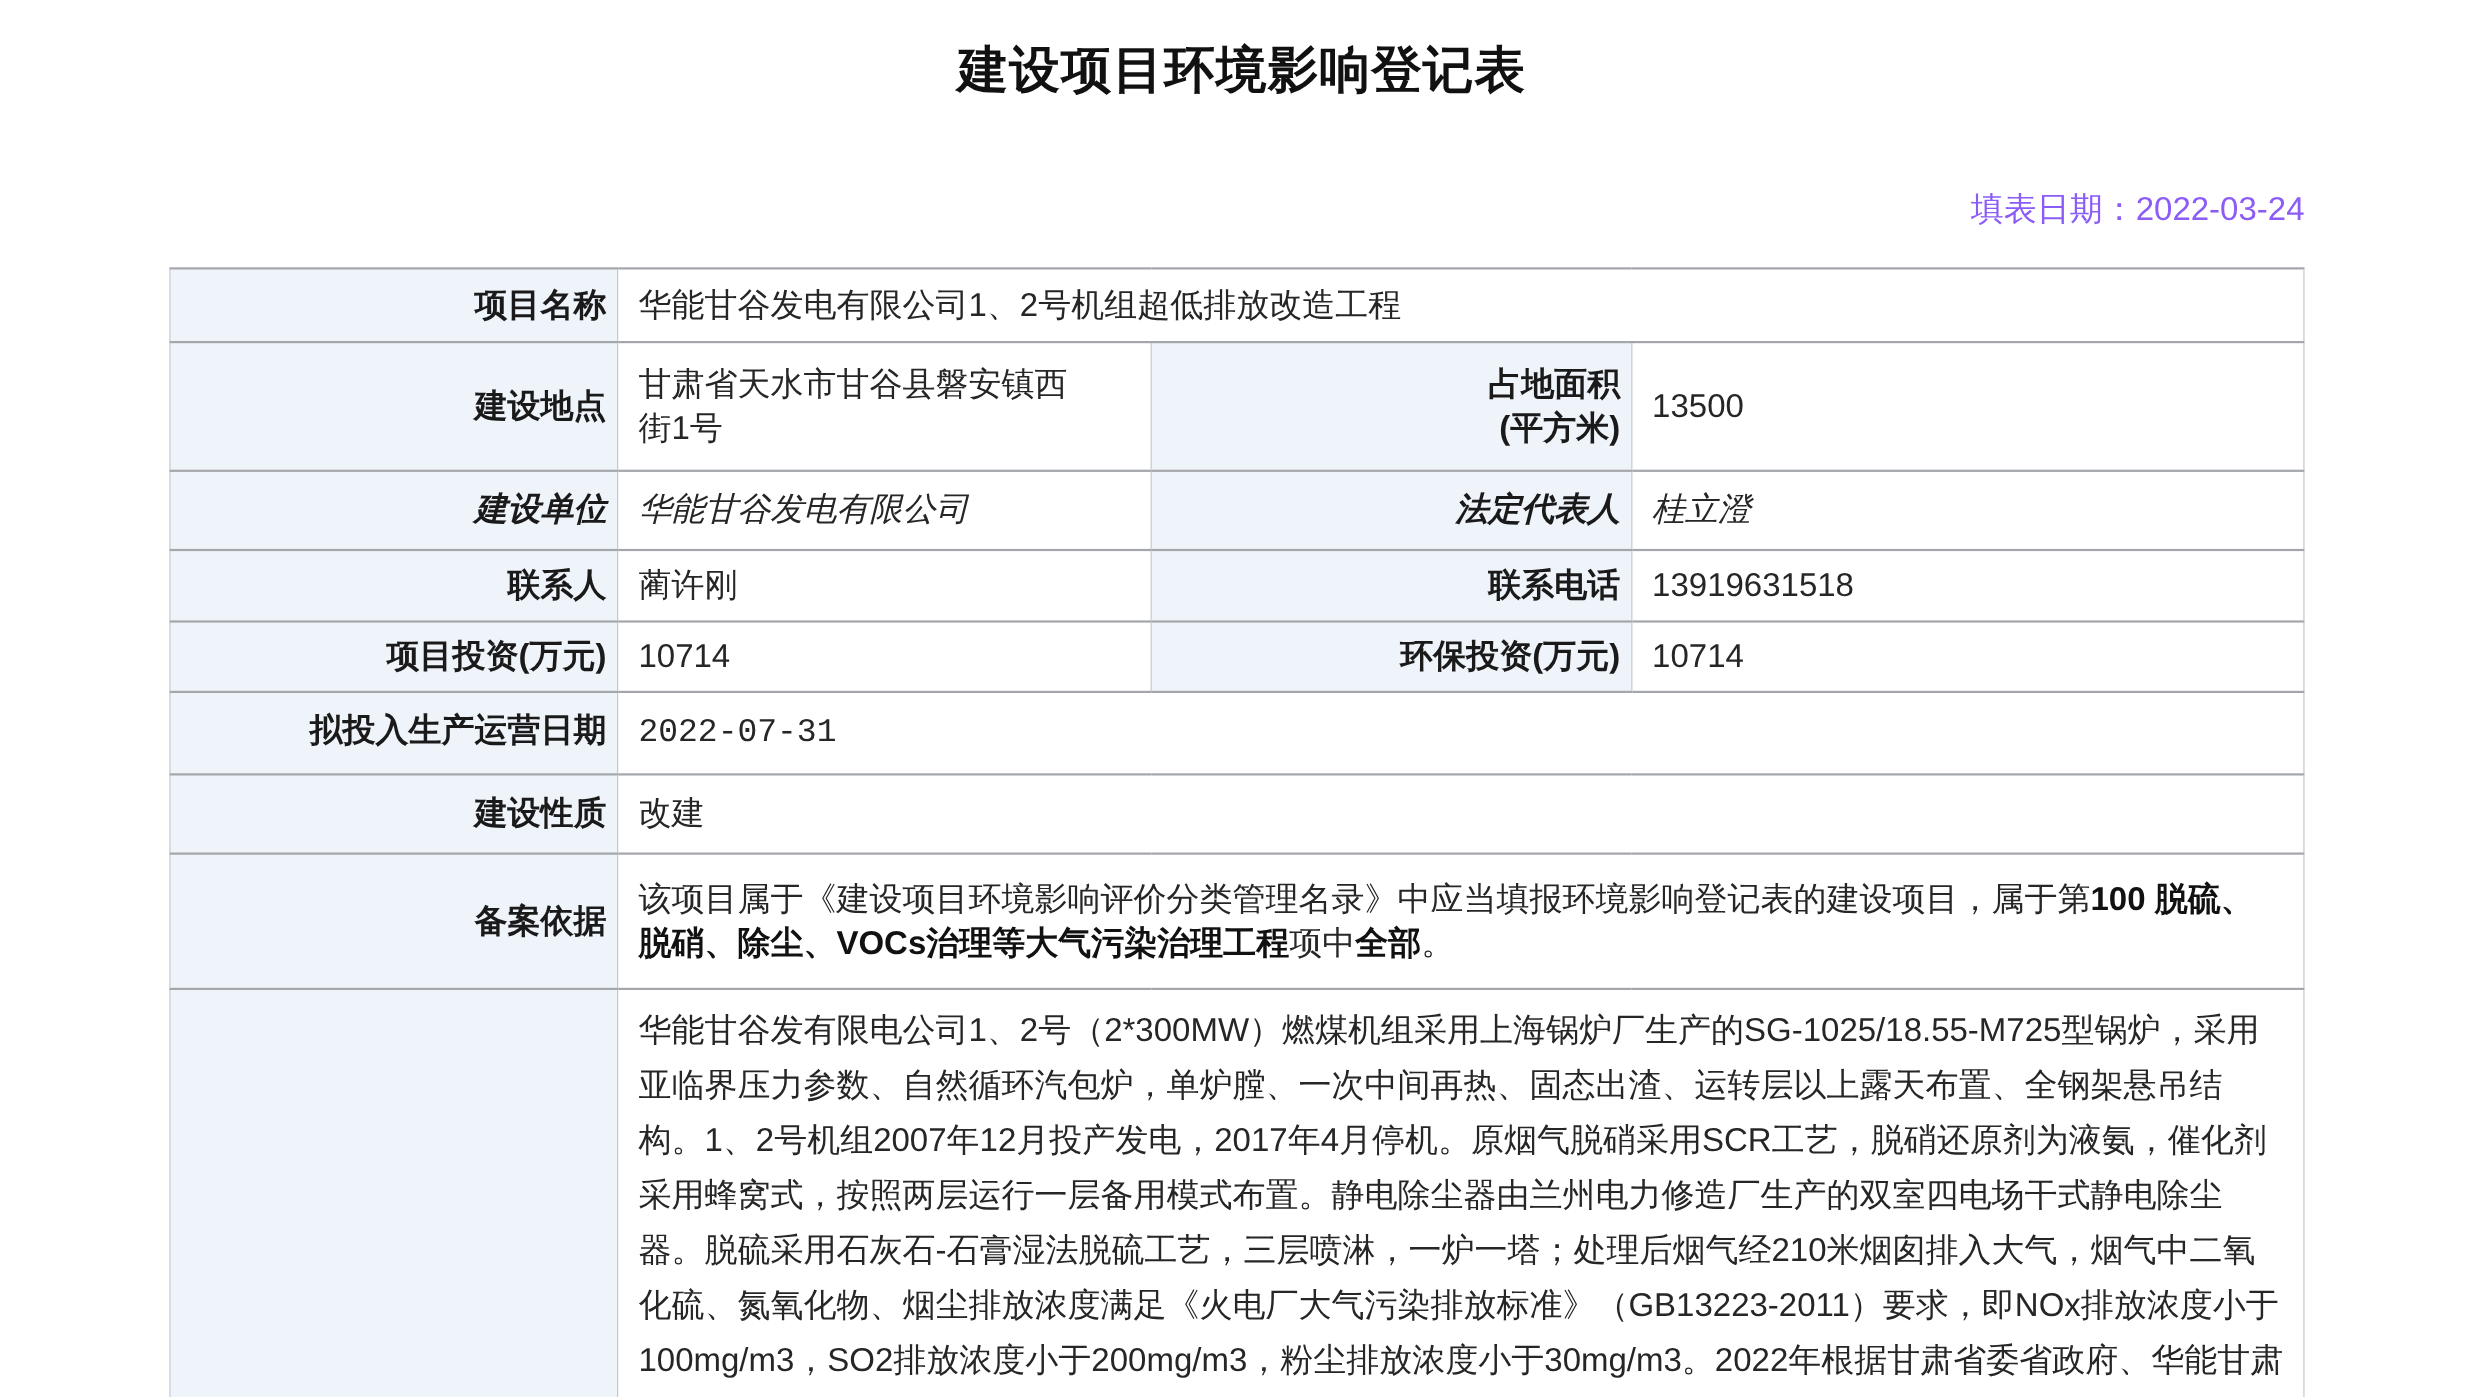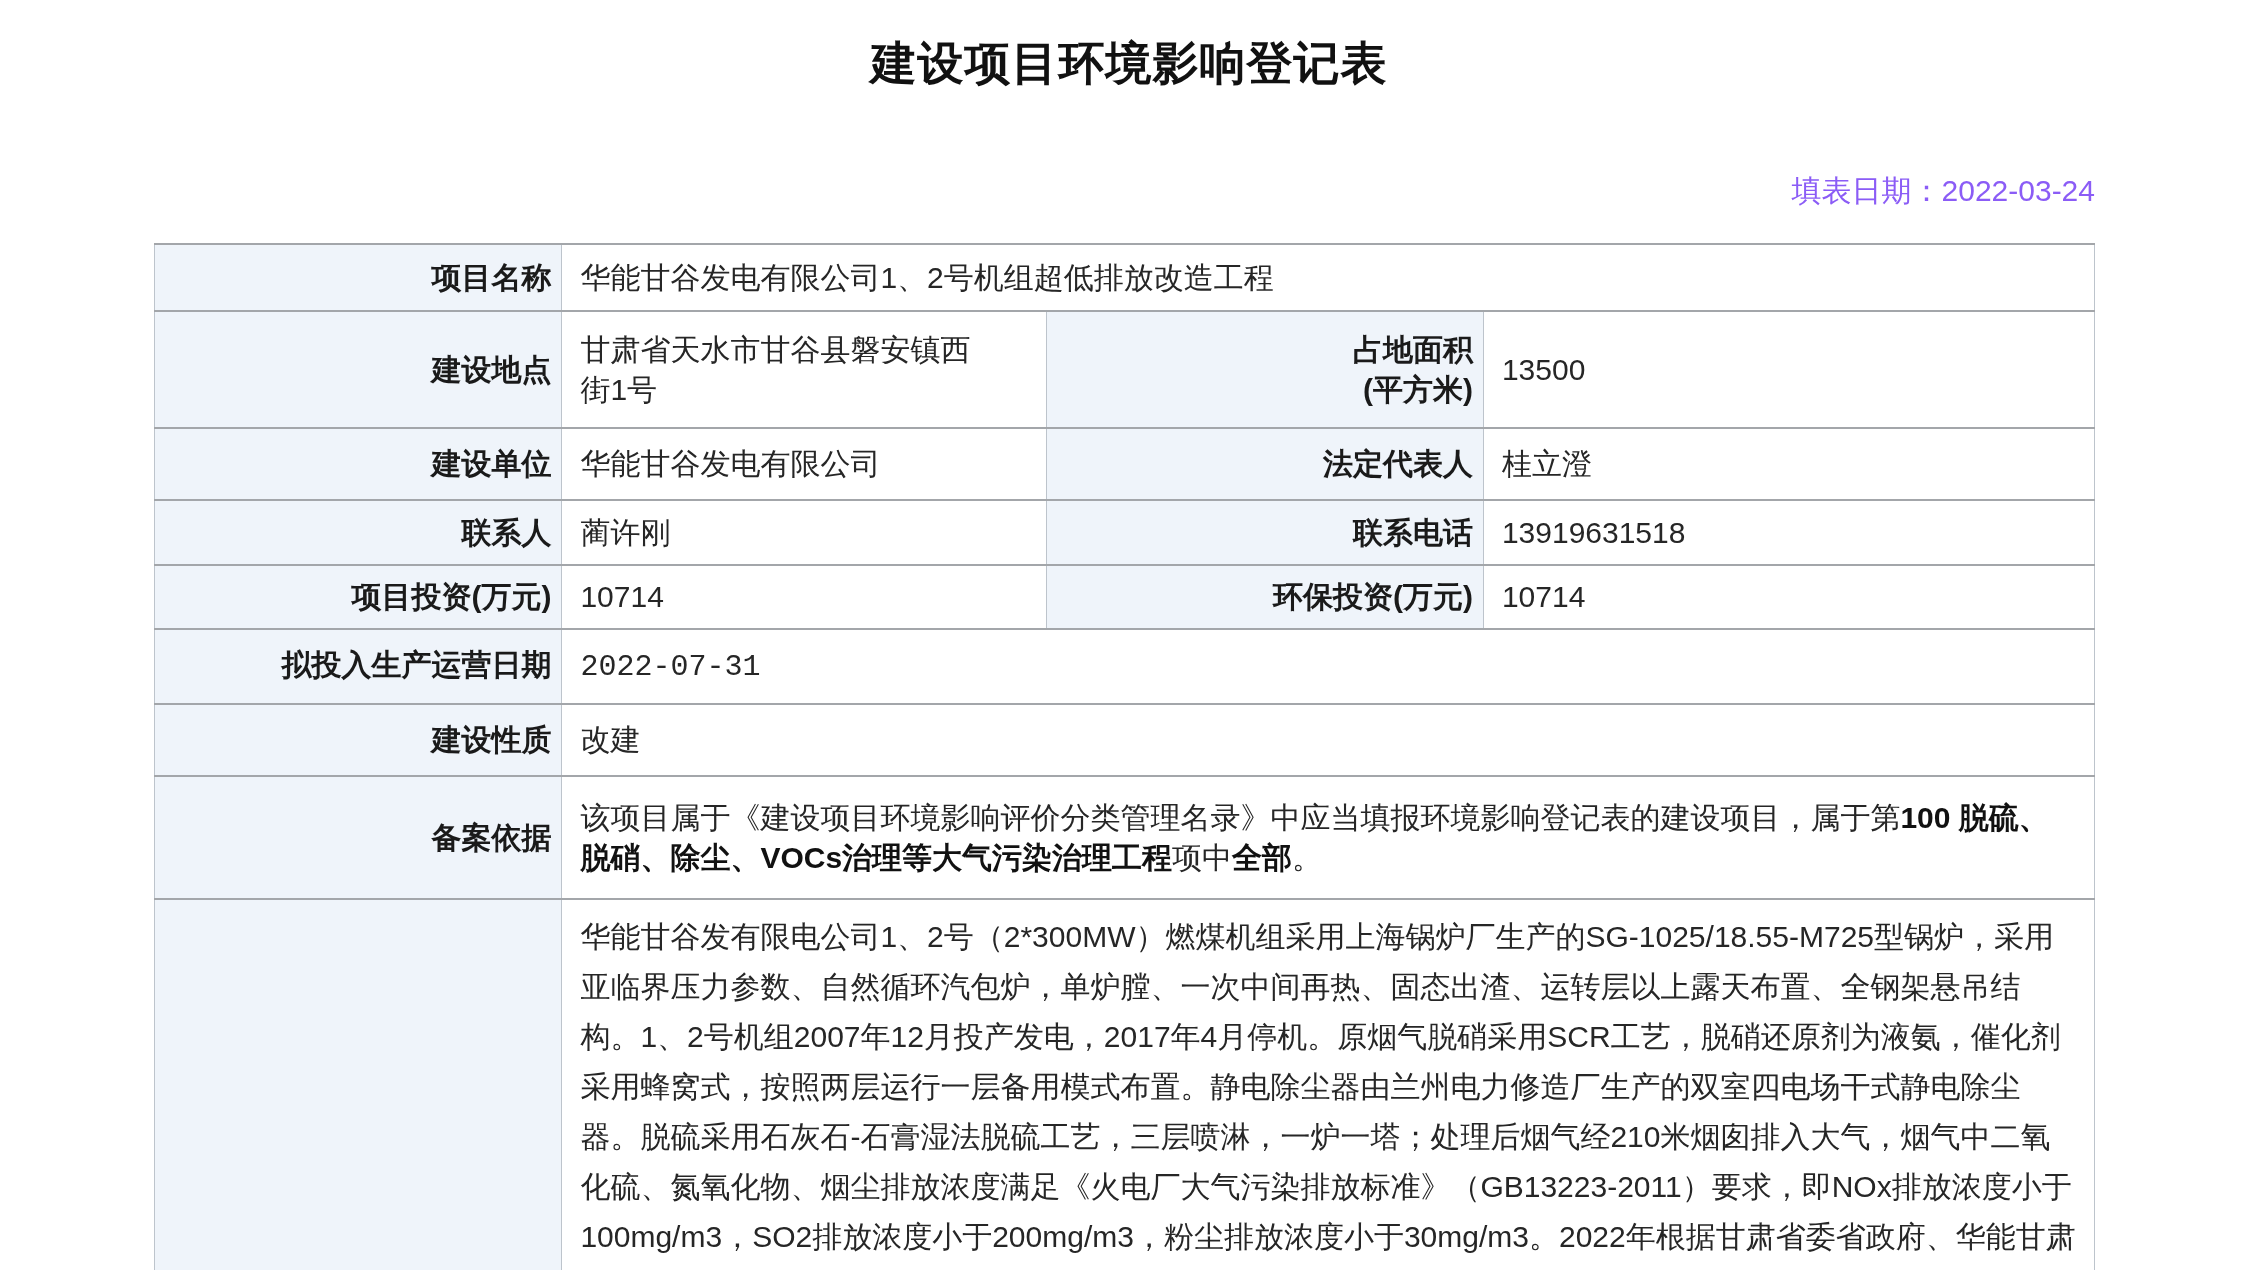--- a/index.html
+++ b/index.html
@@ -68,21 +68,21 @@
   }
   td.addr { padding-right: 67px; }
   td.rich b { font-weight: bold; color: #111; }
   td.desc {
     vertical-align: top;
     padding: 12px 18px;
     line-height: 50px;
   }
   tr.r1 { height: 67px; }
   tr.r2 { height: 117px; }
-  tr.r3 { height: 72px; }
+  tr.r3 { height: 72px; font-style: italic; }
   tr.r4 { height: 65px; }
   tr.r5 { height: 64px; }
   tr.r6 { height: 75px; font-family: Liberation Mono, monospace; }
   tr.r7 { height: 72px; }
   tr.r8 { height: 123px; }
   tr.r9 { height: 620px; }
 </style>
 </head>
 <body>
 

